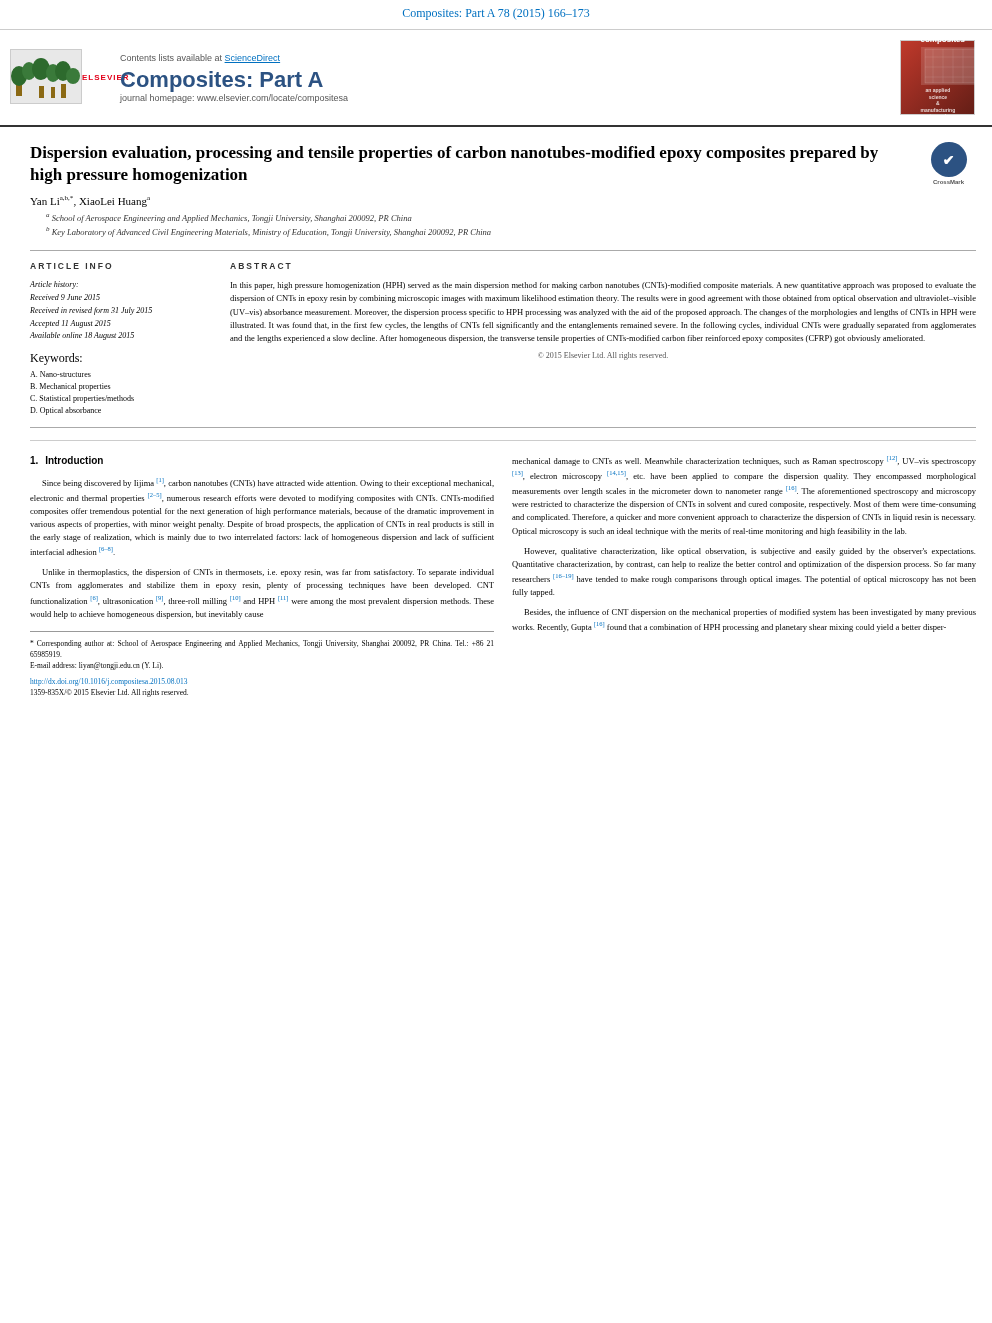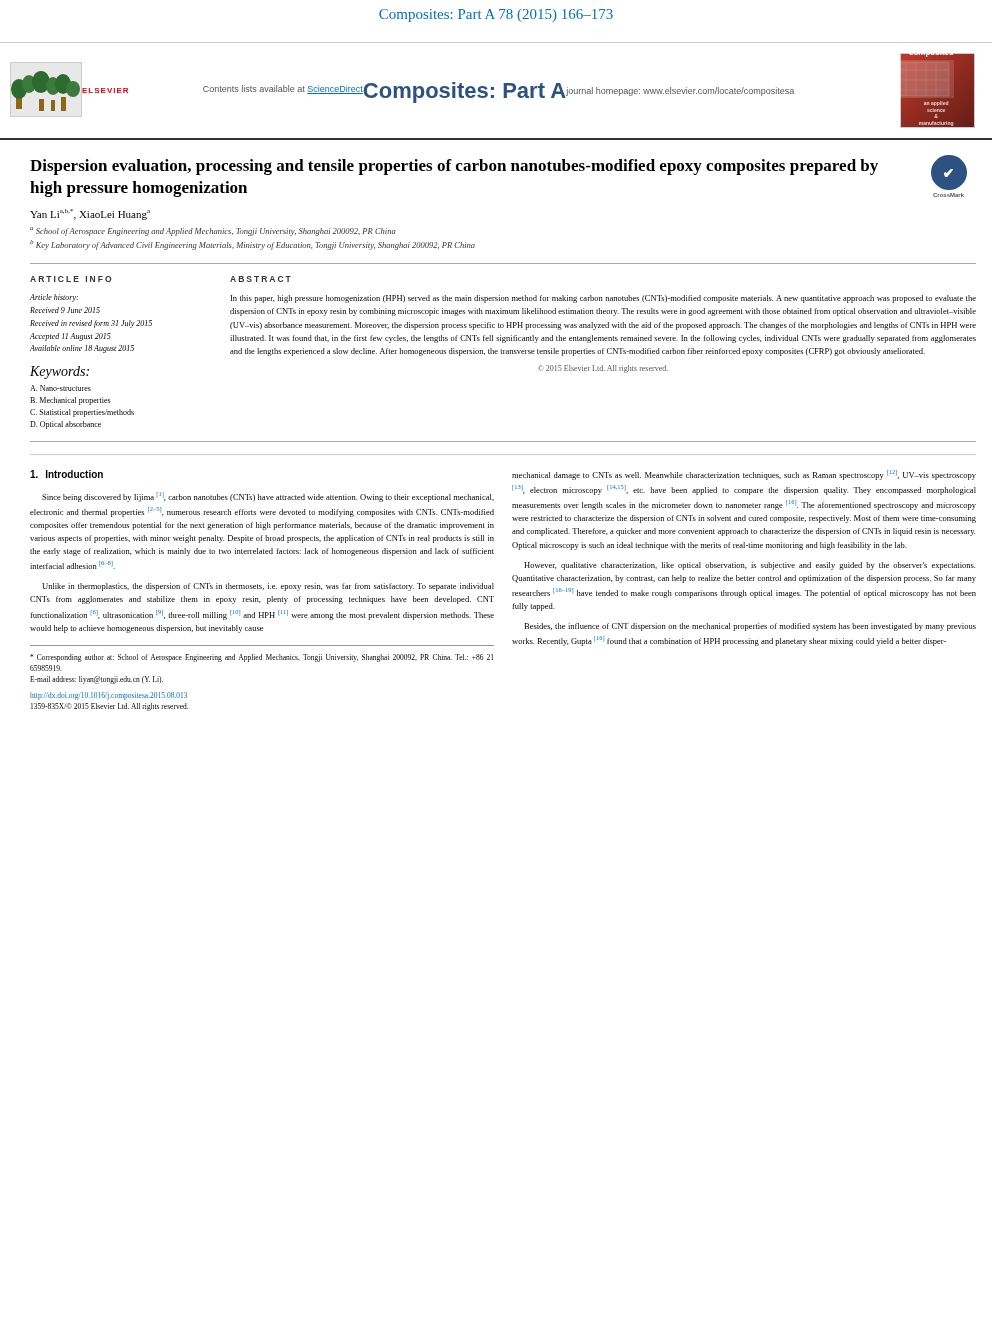--- a/index.html
+++ b/index.html
@@ -15,22 +15,22 @@
     .page-wrapper {
       width: 992px;
       min-height: 1323px;
       background: #fff;
       padding: 0;
     }
 
     
     .journal-citation-bar {
       text-align: center;
-      padding: 6px 0 19px 0;
-      font-size: 15px;
+      padding: 6px 0 8px 0;
+      font-size: 12px;
       color: #0070c0;
       border-bottom: 1px solid #ccc;
     }
 
     
     .header-area {
       display: flex;
       align-items: stretch;
       border-bottom: 2px solid #333;
       padding: 10px 15px 10px 10px;
@@ -62,22 +62,21 @@
       font-size: 8px;
       font-weight: bold;
       color: #e2001a;
       font-family: Arial, sans-serif;
       letter-spacing: 1px;
     }
 
     .header-center {
       flex: 1;
       display: flex;
-      flex-direction: row;
-      align-items: center;
+      flex-direction: column;
       justify-content: center;
       padding: 0 10px;
     }
 
     .sciencedirect-line {
       font-size: 9px;
       color: #555;
       font-family: Arial, sans-serif;
       margin-bottom: 4px;
     }
@@ -103,21 +102,21 @@
       justify-content: center;
     }
 
     .composites-logo-box {
       width: 75px;
       height: 75px;
       border: 1px solid #ccc;
       background: linear-gradient(135deg, #c0392b 0%, #922b21 50%, #641e16 100%);
       display: flex;
       flex-direction: column;
-      align-items: flex-end;
+      align-items: flex-start;
       justify-content: center;
       color: #fff;
       font-size: 7px;
       font-family: Arial, sans-serif;
       font-weight: bold;
       padding: 20px;
     }
 
     .composites-logo-box .logo-title {
       font-size: 8px;
@@ -181,20 +180,21 @@
       margin-bottom: 4px;
       color: #000;
     }
 
     .affiliation-block {
       font-size: 8.5px;
       color: #333;
       line-height: 1.4;
       margin-bottom: 12px;
       font-style: italic;
+      margin-left: 16px;
     }
 
     .affiliation-block sup {
       font-size: 7px;
     }
 
     
     .two-col {
       display: flex;
       gap: 20px;
@@ -227,22 +227,21 @@
       line-height: 1.6;
       margin-bottom: 8px;
       font-style: italic;
     }
 
     .keywords-section {
       margin-top: 6px;
     }
 
     .keywords-label {
-      font-size: 14px;
-      font-style: italic;
+      font-size: 12px;
       margin-bottom: 3px;
     }
 
     .keyword-item {
       font-size: 8px;
       line-height: 1.5;
       color: #000;
     }
 
     .abstract-text {

